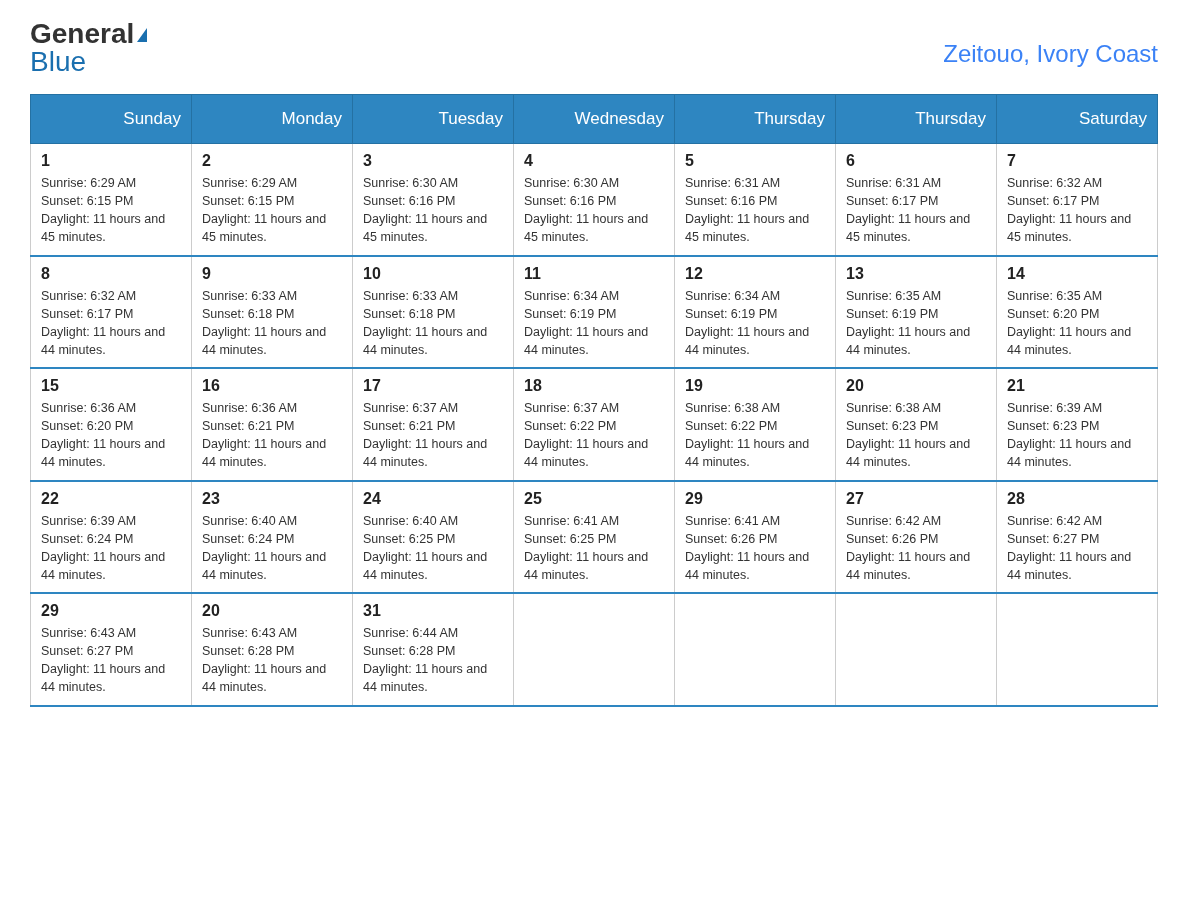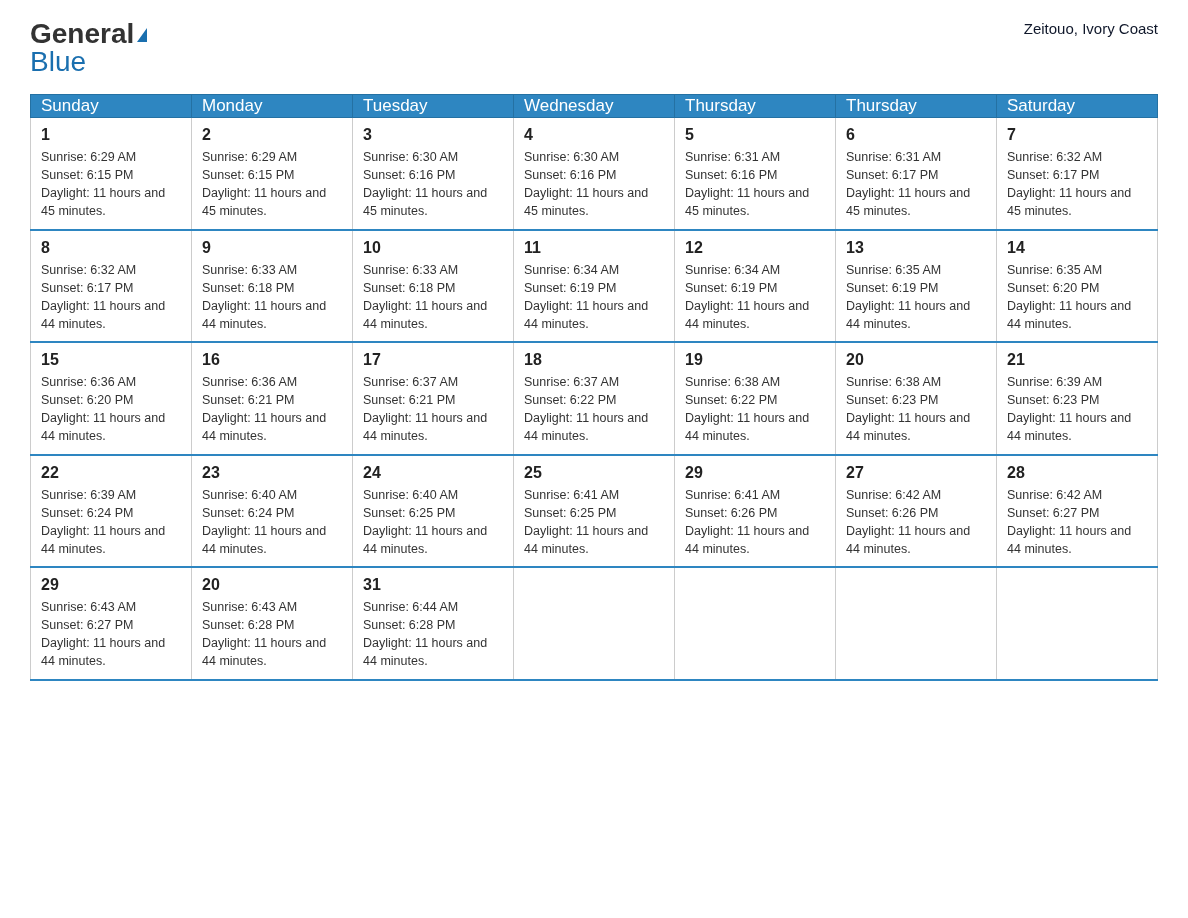--- a/index.html
+++ b/index.html
@@ -36,36 +36,36 @@
     .title-block {
       text-align: right;
     }
     .calendar-title {
       font-size: 52px;
       font-weight: 300;
       color: #222;
       line-height: 1.1;
     }
     .calendar-subtitle {
-      font-size: 15px;
-      color: #0f172a;
-      margin-top: 0;
+      font-size: 24px;
+      color: #3b82f6;
+      margin-top: 20px;
     }
     table {
       width: 100%;
       border-collapse: collapse;
       table-layout: fixed;
     }
     thead tr th {
       background: #2e86c1;
       color: #fff;
-      padding: 1px 10px;
+      padding: 14px 10px;
       font-size: 17px;
       font-weight: normal;
-      text-align: left;
+      text-align: right;
       border: 1px solid #2471a3;
     }
     tbody tr td {
       vertical-align: top;
       padding: 8px 10px;
       font-size: 13px;
       color: #333;
       border: 1px solid #ccc;
       height: 110px;
       width: 14.28%;

